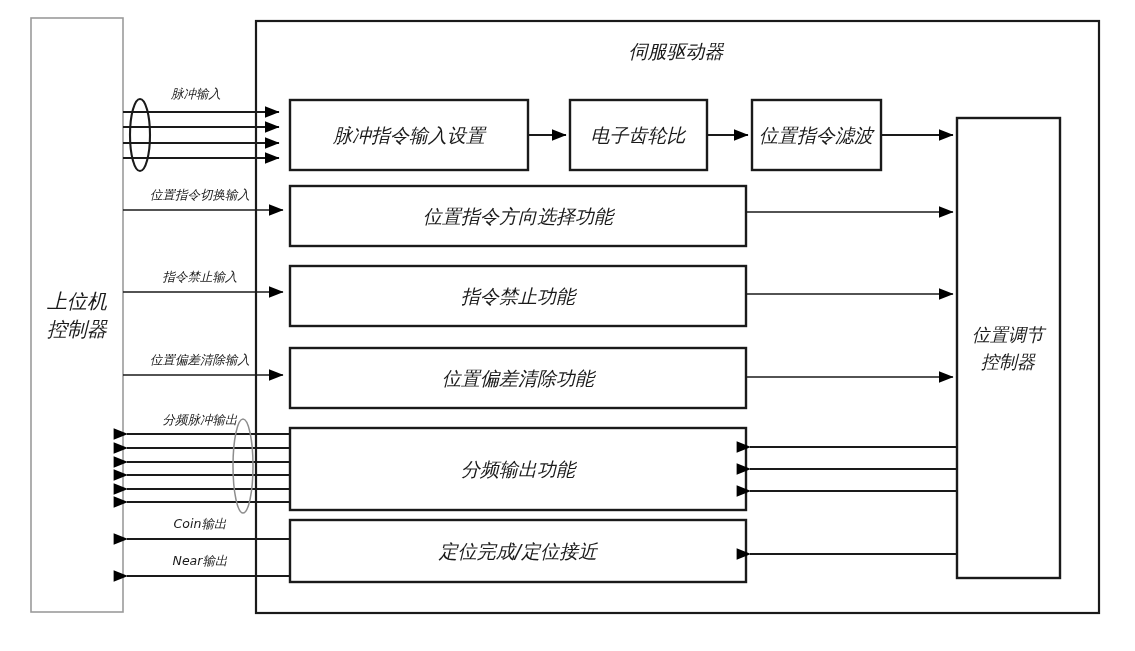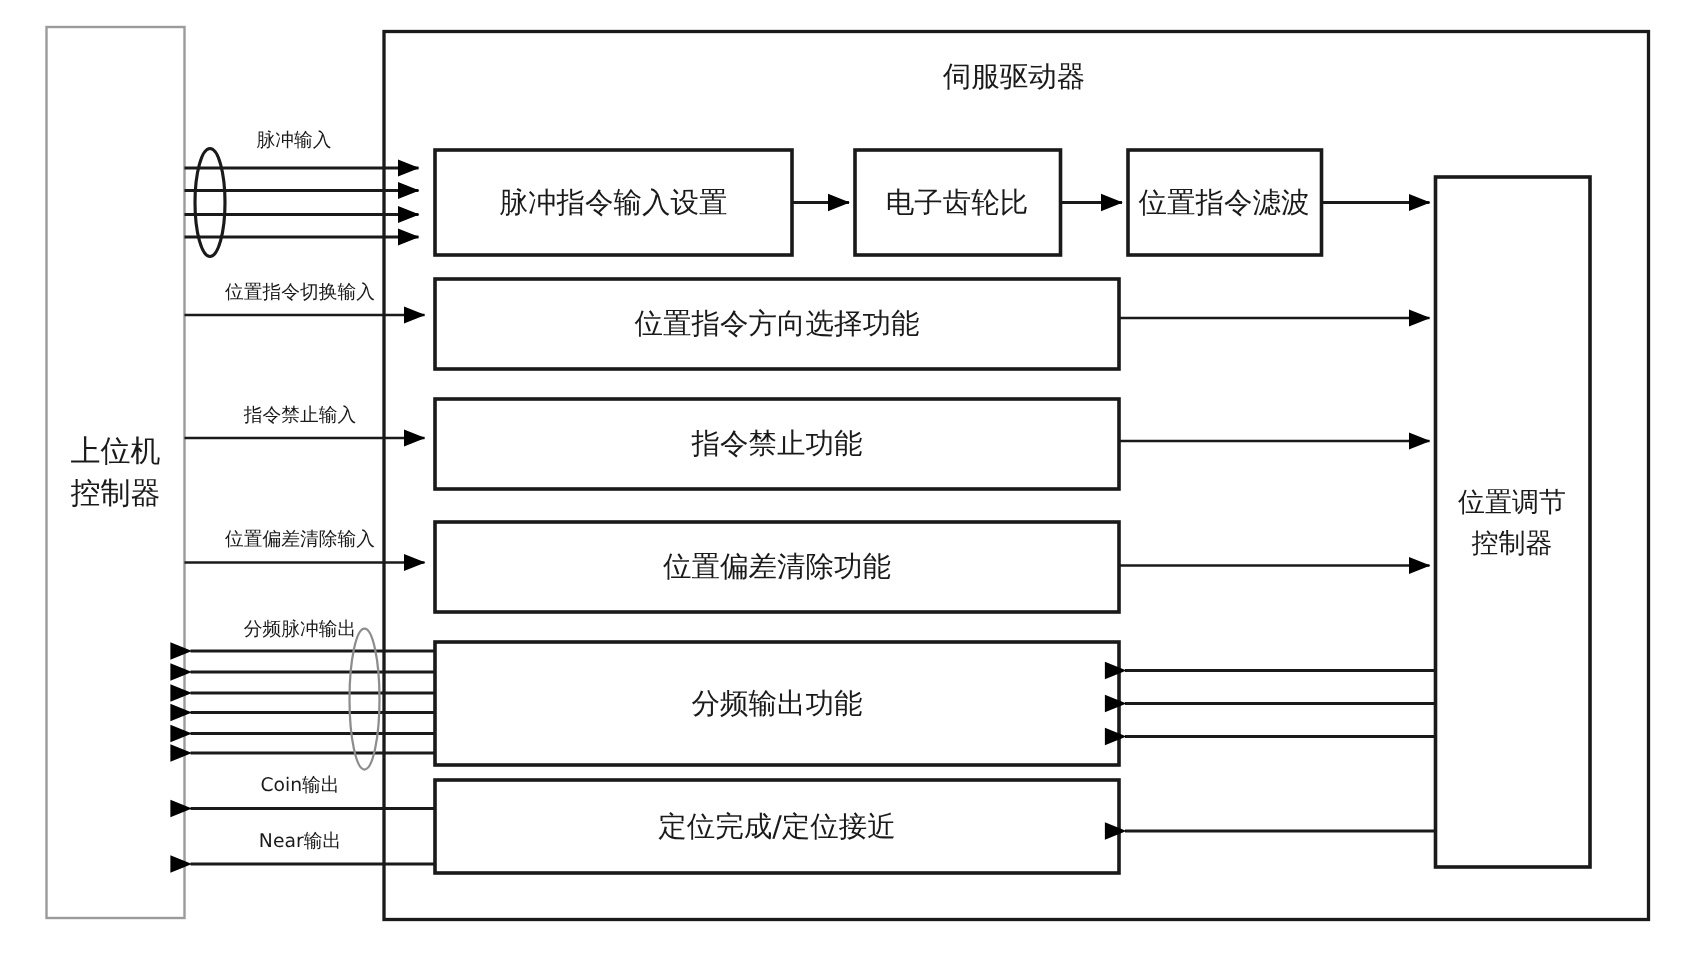--- a/index.html
+++ b/index.html
@@ -7,20 +7,21 @@
     padding: 0;
     background: #ffffff;
   }
   #diagram-root {
     position: relative;
     width: 1135px;
     height: 651px;
     background: #ffffff;
     font-family: "DejaVu Sans", "Liberation Sans", sans-serif;
     overflow: hidden;
+    font-style: italic;
   }
   svg.diagram-svg {
     display: block;
     width: 1135px;
     height: 651px;
   }
   .box-stroke {
     fill: #ffffff;
     stroke: #1a1a1a;
     stroke-width: 2.4;

